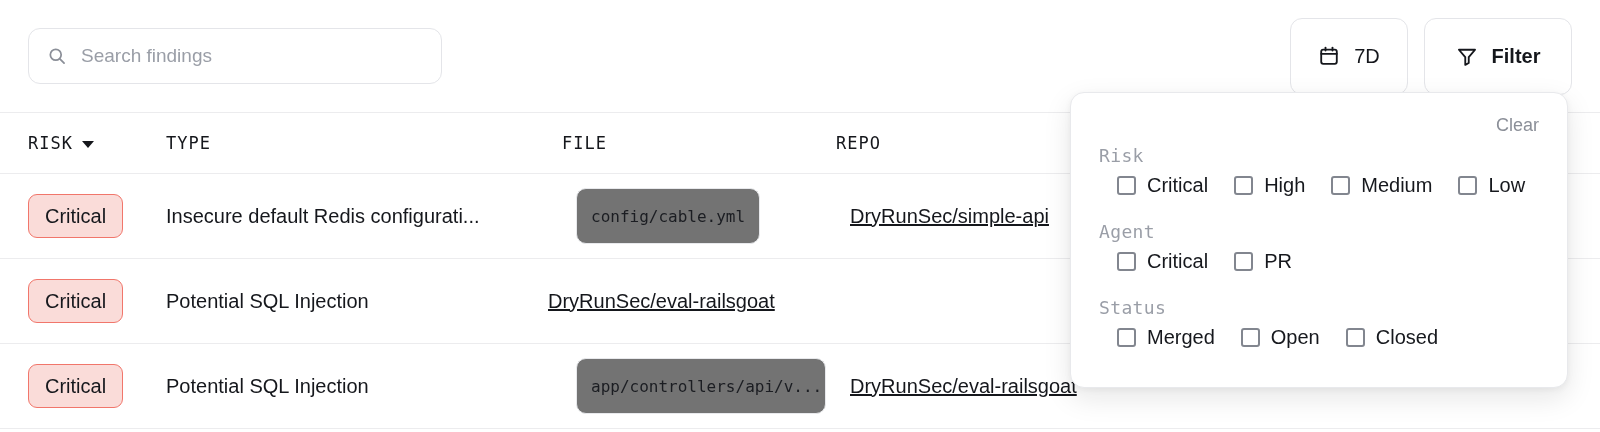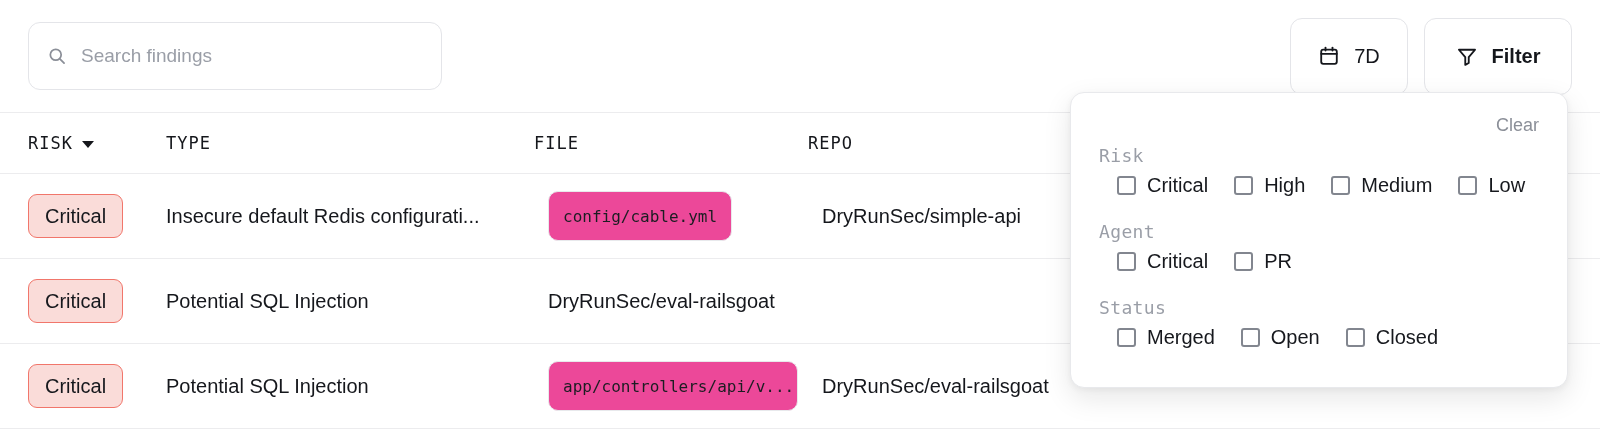--- a/index.html
+++ b/index.html
@@ -23,21 +23,21 @@
     left: 0;
     width: 1600px;
     height: 112px;
     box-sizing: border-box;
     display: flex;
     align-items: center;
     padding: 0 28px;
   }
   .search-box {
     width: 414px;
-    height: 68px;
+    height: 56px;
     box-sizing: border-box;
     border: 1px solid #e4e5e9;
     border-radius: 12px;
     background: #fff;
     display: flex;
     align-items: center;
     padding: 0 18px;
     gap: 14px;
   }
   .search-icon {
@@ -122,21 +122,21 @@
     border-right: 6px solid transparent;
     border-top: 7px solid #15171c;
     display: block;
     margin-top: 2px;
   }
   .trow { height: 85px; padding: 0 28px; border-top: none; border-bottom: 1px solid #ececee; }
   .trow:first-of-type { border-top: none; }
 
   .c-risk { width: 138px; flex: 0 0 138px; }
   .c-type { width: 368px; flex: 0 0 368px; }
-  .c-file { width: 274px; flex: 0 0 274px; }
+  .c-file { width: 274px; flex: 0 0 274px; margin-left: 28px; }
   .c-repo { width: 300px; flex: 0 0 300px; }
 
   .badge {
     display: inline-flex;
     align-items: center;
     justify-content: center;
     height: 44px;
     padding: 0 16px;
     border-radius: 9px;
     font-size: 20px;
@@ -152,37 +152,38 @@
     font-size: 20px;
     color: #15171c;
     white-space: nowrap;
     overflow: hidden;
     text-overflow: ellipsis;
     padding-right: 14px;
   }
   .chip {
     display: inline-flex;
     align-items: center;
-    height: 50px;
+    height: 56px;
     max-width: 250px;
     padding: 0 14px;
     box-sizing: border-box;
     border: 1px solid #e8e9ec;
     border-radius: 10px;
-    background: #ec4899;
+    background: #737373;
     font-family: "DejaVu Sans Mono", monospace;
     font-size: 16px;
     color: #1b1d22;
     white-space: nowrap;
     overflow: hidden;
   }
   .cell-repo {
     font-size: 20px;
     color: #15171c;
     white-space: nowrap;
+    text-decoration: underline;
   }
 
   
   .filter-panel {
     position: absolute;
     top: 92px;
     left: 1070px;
     width: 498px;
     height: 296px;
     box-sizing: border-box;

